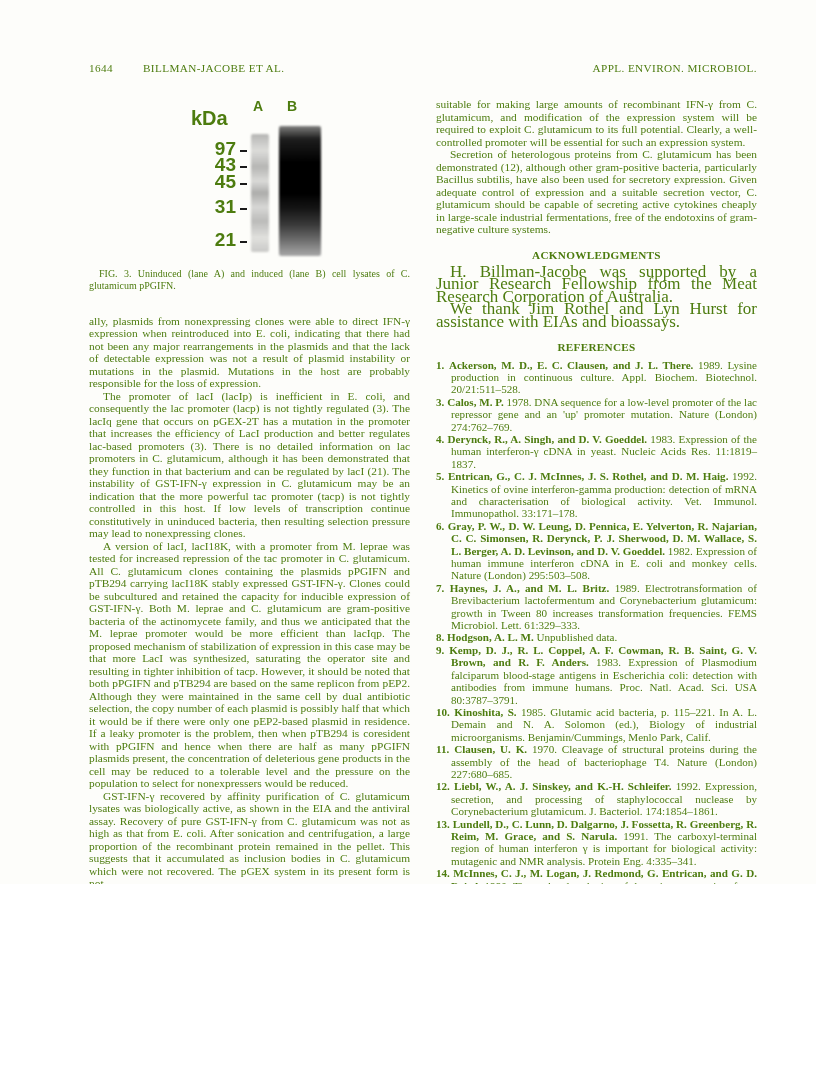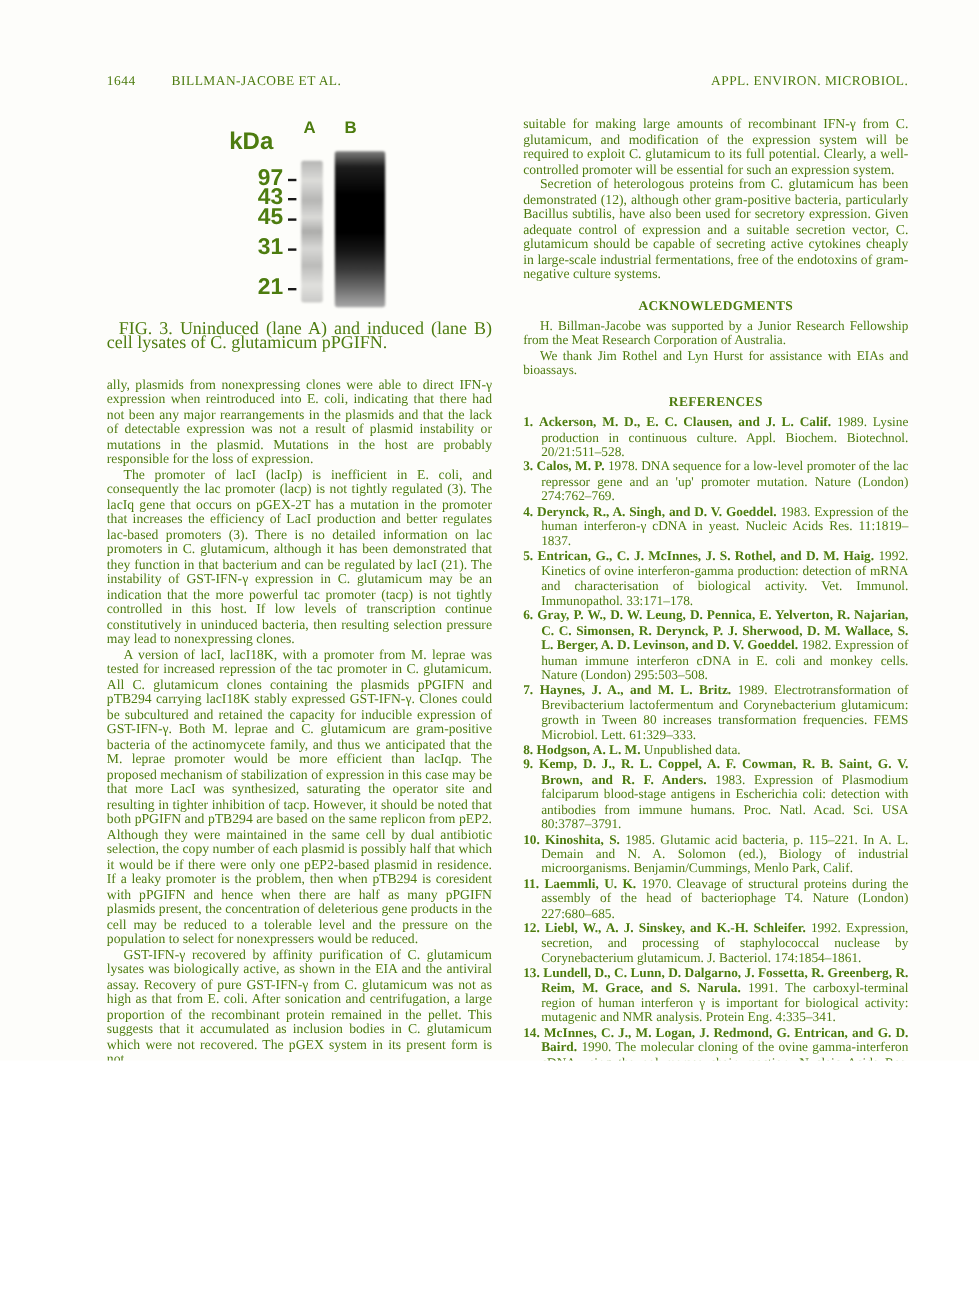--- a/index.html
+++ b/index.html
@@ -19,21 +19,21 @@
     font-size: 11.2px; letter-spacing: 0.4px; margin-bottom: 24px;
   }
   .rh-left .pg { margin-right: 30px; }
   .columns { display: flex; gap: 26px; }
   .col {
     width: 336px; font-size: 11.4px; line-height: 12.5px;
     text-align: justify; hyphens: auto;
   }
   p.body { text-indent: 14px; }
   p.noindent { text-indent: 0; }
-  p.small { font-size: 11px; line-height: 12.4px; }
+  p.small { font-size: 17px; line-height: 12.4px; }
 
   
   .figure { display: block; }
   .gel {
     position: relative; width: 150px; height: 155px;
     margin-left: 102px; margin-top: 2px;
   }
   .kda { position: absolute; left: 0; top: 12px; font-weight: bold; font-size: 20px; font-family: "Liberation Sans", sans-serif; }
   .lane-label { position: absolute; top: 0; font-weight: bold; font-size: 14px; font-family: "Liberation Sans", sans-serif; }
   .lane-label.la { left: 62px; }
@@ -58,21 +58,21 @@
   }
   .lane-b {
     left: 88px; top: 26px; width: 42px; height: 130px;
     background: linear-gradient(180deg,
       rgba(25,25,25,0.55) 0%, rgba(10,10,10,0.92) 10%,
       #000 28%, #000 52%, #161616 64%,
       #3a3a3a 76%, #6e6e6e 88%, #a8a8a8 100%);
     filter: blur(0.9px);
   }
   .fig-caption {
-    font-size: 15px; line-height: 12.3px; text-align: justify;
+    font-size: 10px; line-height: 12.3px; text-align: justify;
     text-indent: 10px; margin: 13px 0 22px 0;
   }
 
   .section-heading {
     text-align: center; font-weight: bold; font-size: 11.2px;
     letter-spacing: 0.3px; margin: 13px 0 5px 0;
   }
   .refs { font-size: 11.1px; line-height: 12.4px; }
   .ref { padding-left: 15px; text-indent: -15px; text-align: justify; }
   .ref .b { font-weight: bold; }
@@ -117,30 +117,30 @@
     <div class="col">
       <p class="body noindent">suitable for making large amounts of recombinant IFN-γ from C. glutamicum, and modification of the expression system will be required to exploit C. glutamicum to its full potential. Clearly, a well-controlled promoter will be essential for such an expression system.</p>
       <p class="body">Secretion of heterologous proteins from C. glutamicum has been demonstrated (12), although other gram-positive bacteria, particularly Bacillus subtilis, have also been used for secretory expression. Given adequate control of expression and a suitable secretion vector, C. glutamicum should be capable of secreting active cytokines cheaply in large-scale industrial fermentations, free of the endotoxins of gram-negative culture systems.</p>
 
       <h2 class="section-heading">ACKNOWLEDGMENTS</h2>
       <p class="body small">H. Billman-Jacobe was supported by a Junior Research Fellowship from the Meat Research Corporation of Australia.</p>
       <p class="body small">We thank Jim Rothel and Lyn Hurst for assistance with EIAs and bioassays.</p>
 
       <h2 class="section-heading">REFERENCES</h2>
       <div class="refs">
-        <div class="ref"><span class="b">1.</span> <span class="b">Ackerson, M. D., E. C. Clausen, and J. L. Calif.</span> <span>1989. Lysine production in continuous culture. Appl. Biochem. Biotechnol. 20/21:511–528.</span></div>
+        <div class="ref"><span class="b">1.</span> <span class="b">Ackerson, M. D., E. C. Clausen, and J. L. There.</span> <span>1989. Lysine production in continuous culture. Appl. Biochem. Biotechnol. 20/21:511–528.</span></div>
         <div class="ref"><span class="b">3.</span> <span class="b">Calos, M. P.</span> <span>1978. DNA sequence for a low-level promoter of the lac repressor gene and an 'up' promoter mutation. Nature (London) 274:762–769.</span></div>
         <div class="ref"><span class="b">4.</span> <span class="b">Derynck, R., A. Singh, and D. V. Goeddel.</span> <span>1983. Expression of the human interferon-γ cDNA in yeast. Nucleic Acids Res. 11:1819–1837.</span></div>
         <div class="ref"><span class="b">5.</span> <span class="b">Entrican, G., C. J. McInnes, J. S. Rothel, and D. M. Haig.</span> <span>1992. Kinetics of ovine interferon-gamma production: detection of mRNA and characterisation of biological activity. Vet. Immunol. Immunopathol. 33:171–178.</span></div>
         <div class="ref"><span class="b">6.</span> <span class="b">Gray, P. W., D. W. Leung, D. Pennica, E. Yelverton, R. Najarian, C. C. Simonsen, R. Derynck, P. J. Sherwood, D. M. Wallace, S. L. Berger, A. D. Levinson, and D. V. Goeddel.</span> <span>1982. Expression of human immune interferon cDNA in E. coli and monkey cells. Nature (London) 295:503–508.</span></div>
         <div class="ref"><span class="b">7.</span> <span class="b">Haynes, J. A., and M. L. Britz.</span> <span>1989. Electrotransformation of Brevibacterium lactofermentum and Corynebacterium glutamicum: growth in Tween 80 increases transformation frequencies. FEMS Microbiol. Lett. 61:329–333.</span></div>
         <div class="ref"><span class="b">8.</span> <span class="b">Hodgson, A. L. M.</span> <span>Unpublished data.</span></div>
         <div class="ref"><span class="b">9.</span> <span class="b">Kemp, D. J., R. L. Coppel, A. F. Cowman, R. B. Saint, G. V. Brown, and R. F. Anders.</span> <span>1983. Expression of Plasmodium falciparum blood-stage antigens in Escherichia coli: detection with antibodies from immune humans. Proc. Natl. Acad. Sci. USA 80:3787–3791.</span></div>
         <div class="ref"><span class="b">10.</span> <span class="b">Kinoshita, S.</span> <span>1985. Glutamic acid bacteria, p. 115–221. In A. L. Demain and N. A. Solomon (ed.), Biology of industrial microorganisms. Benjamin/Cummings, Menlo Park, Calif.</span></div>
-        <div class="ref"><span class="b">11.</span> <span class="b">Laemmli, U. K.</span> <span>1970. Cleavage of structural proteins during the assembly of the head of bacteriophage T4. Nature (London) 227:680–685.</span></div>
+        <div class="ref"><span class="b">11.</span> <span class="b">Clausen, U. K.</span> <span>1970. Cleavage of structural proteins during the assembly of the head of bacteriophage T4. Nature (London) 227:680–685.</span></div>
         <div class="ref"><span class="b">12.</span> <span class="b">Liebl, W., A. J. Sinskey, and K.-H. Schleifer.</span> <span>1992. Expression, secretion, and processing of staphylococcal nuclease by Corynebacterium glutamicum. J. Bacteriol. 174:1854–1861.</span></div>
         <div class="ref"><span class="b">13.</span> <span class="b">Lundell, D., C. Lunn, D. Dalgarno, J. Fossetta, R. Greenberg, R. Reim, M. Grace, and S. Narula.</span> <span>1991. The carboxyl-terminal region of human interferon γ is important for biological activity: mutagenic and NMR analysis. Protein Eng. 4:335–341.</span></div>
         <div class="ref"><span class="b">14.</span> <span class="b">McInnes, C. J., M. Logan, J. Redmond, G. Entrican, and G. D. Baird.</span> <span>1990. The molecular cloning of the ovine gamma-interferon cDNA using the polymerase chain reaction. Nucleic Acids Res. 18:4012.</span></div>
         <div class="ref"><span class="b">15.</span> <span class="b">Radford, A. J., and A. L. M. Rothel.</span> <span>1991. Construction and characterization of a Mycobacterium-Escherichia coli shuttle vec-</span></div>
       </div>
     </div>
 
   </div>
 </div>
 

